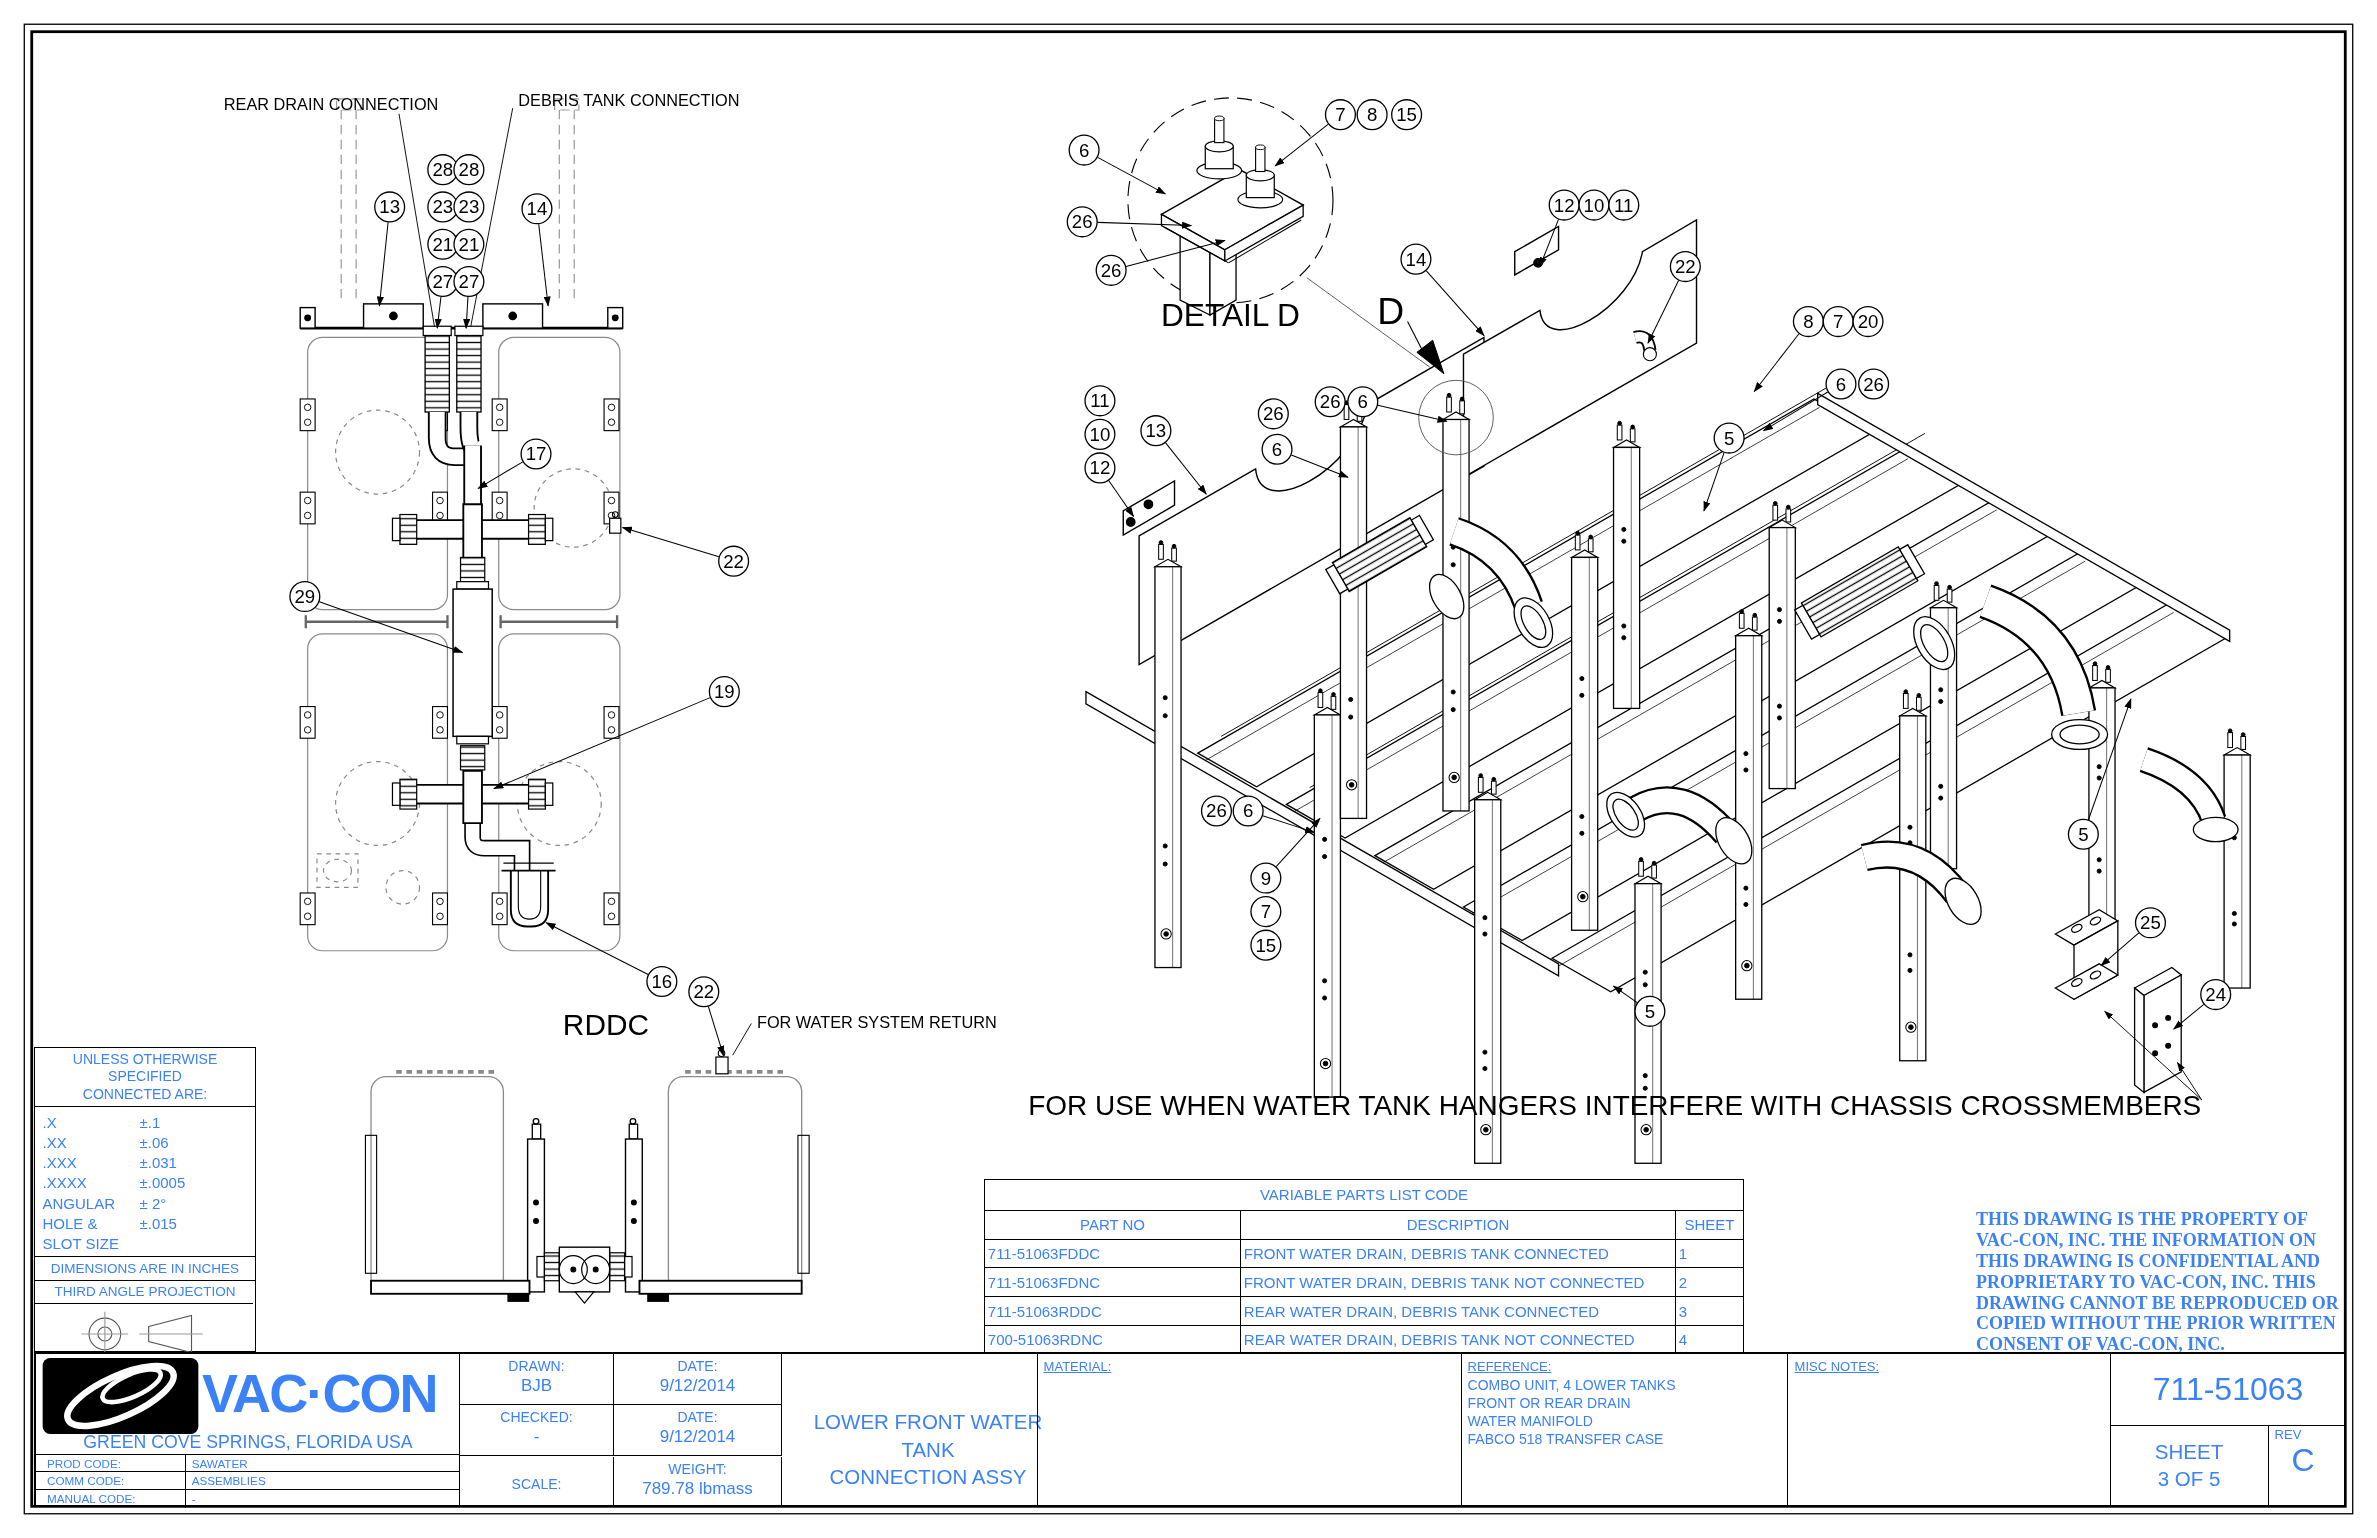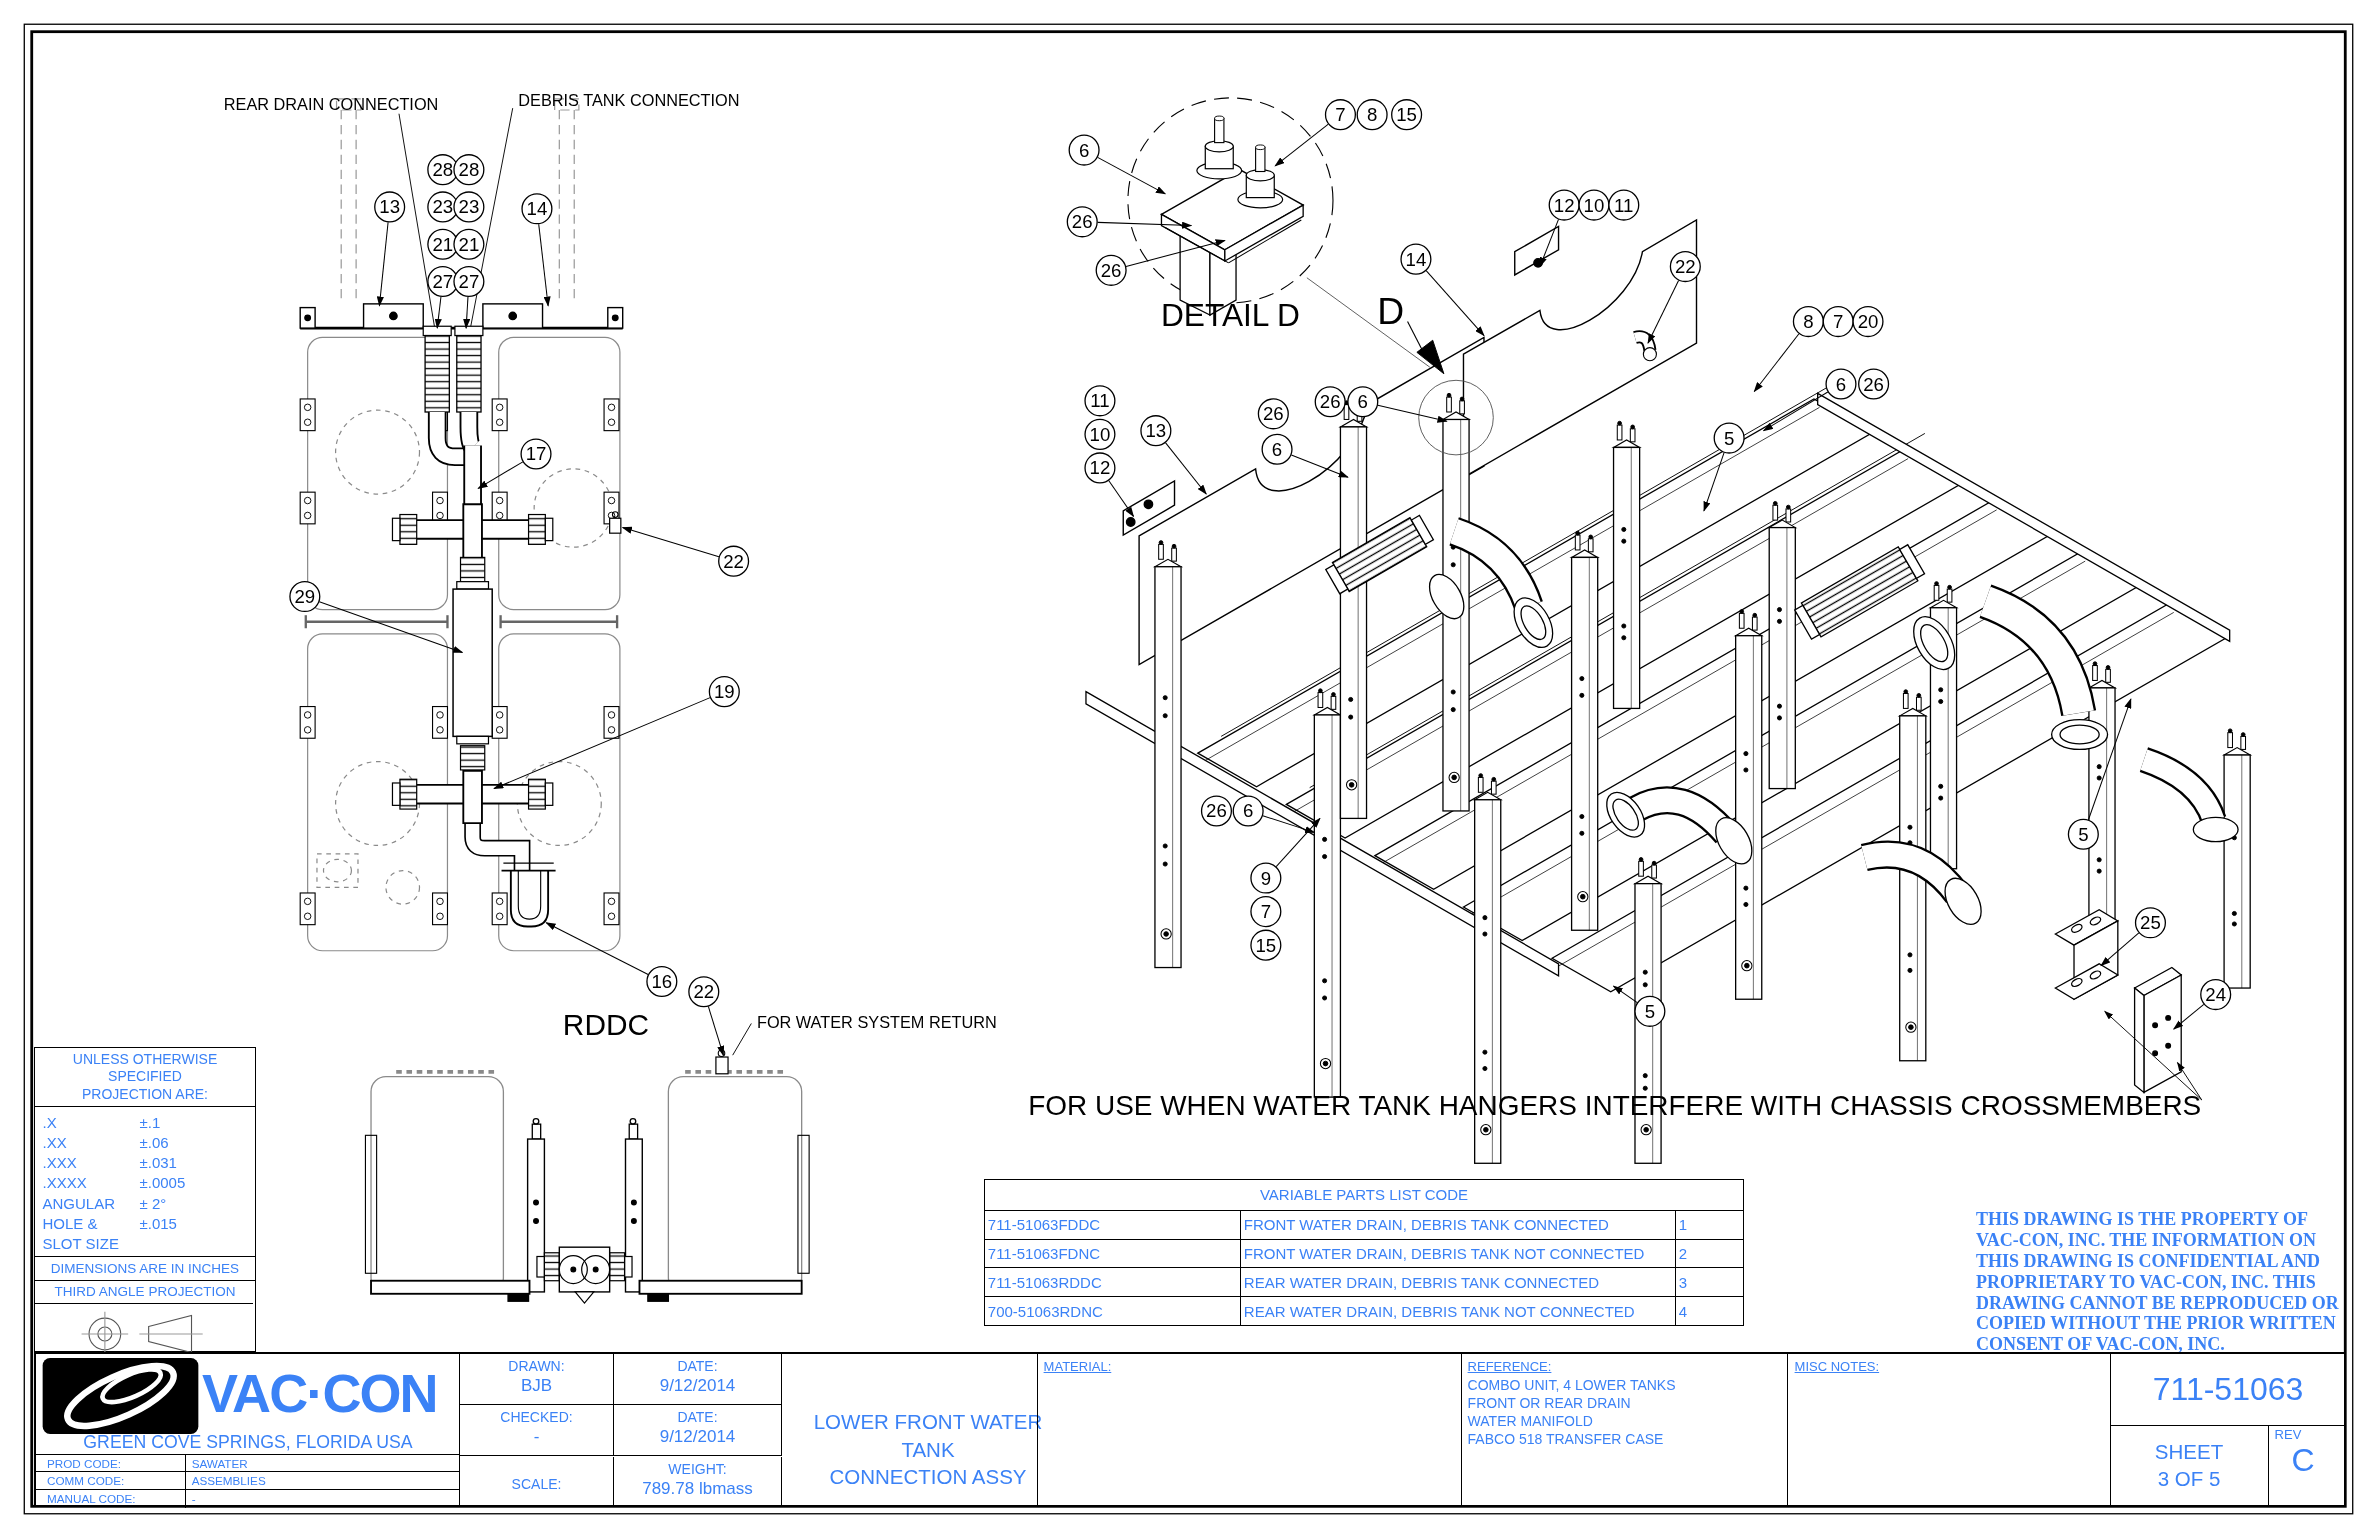--- a/index.html
+++ b/index.html
@@ -876,21 +876,21 @@
           <line x1="2364.2549794811493" y1="1077.4792390932773" x2="2332" y2="1104" stroke="#000" stroke-width="1.1" marker-end="url(#arr)"></line>
           <circle cx="2377" cy="1067" r="16" fill="#fff" stroke="#000" stroke-width="1.4"></circle>
           <text x="2377" y="1074" font-size="20" text-anchor="middle" fill="#000">24</text>
         </g>
       </g>
 </svg>
 
 <div class="abs tolblock">
   <div class="hd">
     <div>UNLESS OTHERWISE SPECIFIED</div>
-    <div>PROJECTION ARE:</div>
+    <div>CONNECTED ARE:</div>
   </div>
   <div class="tolrows" id="tol-rows">
         <div class="tolrow">
           <span class="tl">.X</span>
           <span>±.1</span>
         </div>
         <div class="tolrow">
           <span class="tl">.XX</span>
           <span>±.06</span>
         </div>
@@ -933,20 +933,25 @@
   <table class="parts">
     <colgroup>
           <col style="width:256px">
           <col style="width:435px">
           <col style="width:68px">
         </colgroup>
     <thead>
       <tr>
             <th colspan="3" class="pt-title">VARIABLE PARTS LIST CODE</th>
           </tr>
+      <tr id="pt-head">
+            <th>PART NO</th>
+            <th>DESCRIPTION</th>
+            <th>SHEET</th>
+          </tr>
     </thead>
     <tbody id="pt-body">
           <tr>
             <td>711-51063FDDC</td>
             <td>FRONT WATER DRAIN, DEBRIS TANK CONNECTED</td>
             <td>1</td>
           </tr>
           <tr>
             <td>711-51063FDNC</td>
             <td>FRONT WATER DRAIN, DEBRIS TANK NOT CONNECTED</td>

